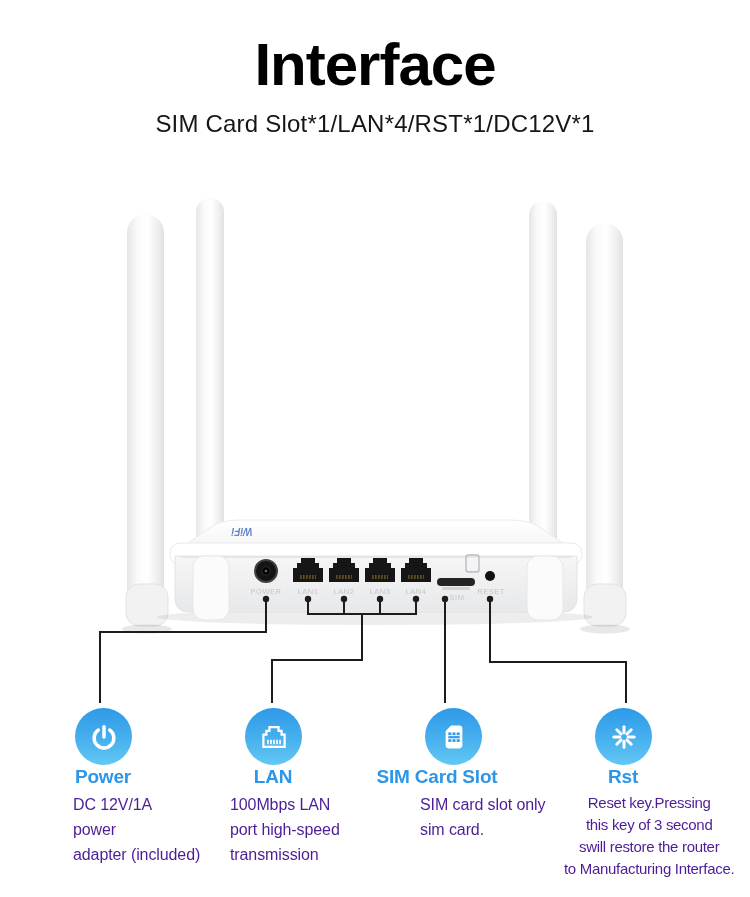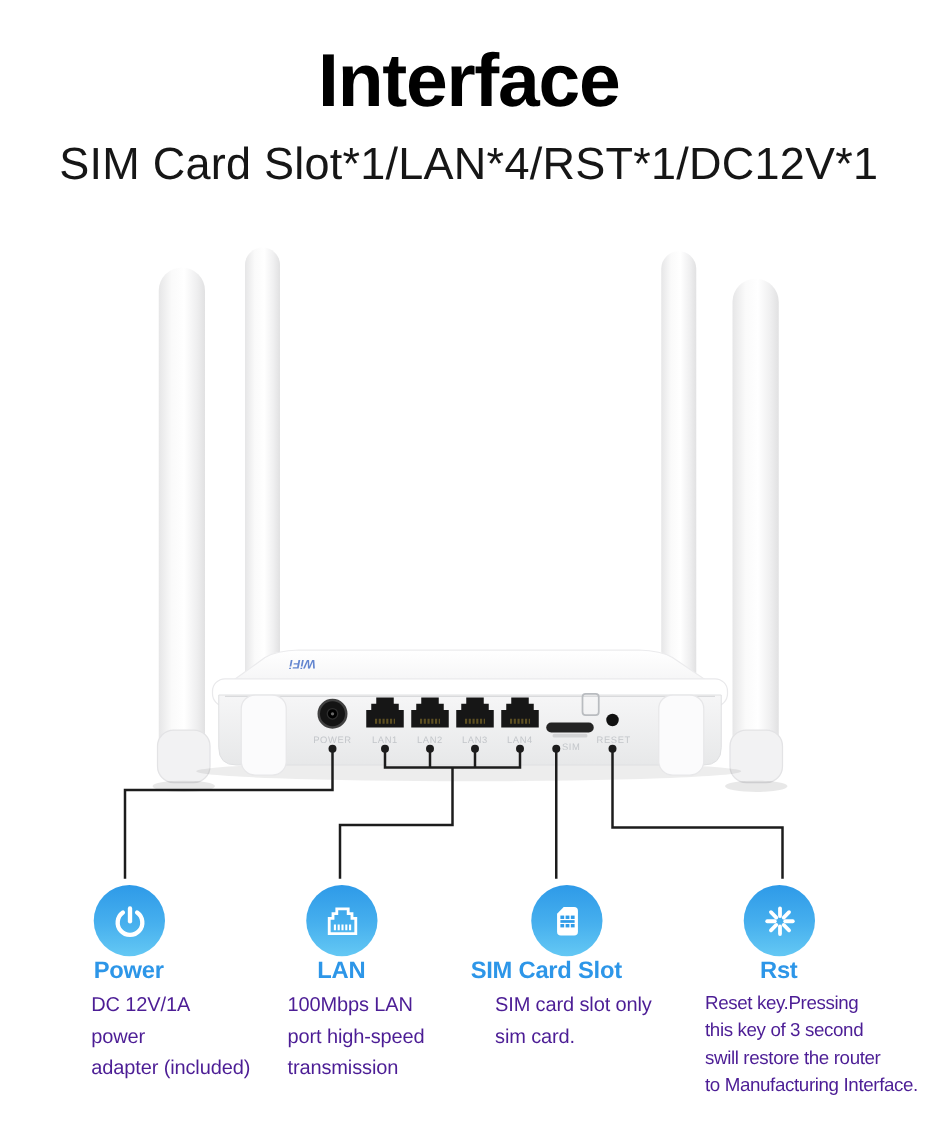--- a/index.html
+++ b/index.html
@@ -3,35 +3,35 @@
 <meta charset="utf-8">
 <style>
   html,body{margin:0;padding:0;background:#fff;}
   .canvas{position:relative;width:750px;height:897px;background:#ffffff;overflow:hidden;
           font-family:"Liberation Sans",sans-serif;}
 
   
   .title{position:absolute;top:33px;left:0;width:750px;text-align:center;
          font-size:60px;font-weight:bold;letter-spacing:-1px;color:#000;line-height:64px;}
   .subtitle{position:absolute;top:110px;left:0;width:750px;text-align:center;
-            font-size:36px;font-weight:normal;color:#161616;letter-spacing:0.2px;}
+            font-size:24px;font-weight:normal;color:#161616;letter-spacing:0.2px;}
 
   
   .router-svg{position:absolute;left:0;top:0;width:750px;height:710px;}
 
   
   .feat-icon{position:absolute;top:708px;width:57px;height:57px;border-radius:50%;
              background:linear-gradient(180deg,#2e9ae8 0%,#47b0ee 55%,#64c8f4 100%);
              display:flex;align-items:center;justify-content:center;}
   .feat-icon svg{width:44px;height:44px;display:block;}
   .feat-title{position:absolute;top:766px;transform:translateX(-50%);white-space:nowrap;
               font-size:19px;font-weight:bold;color:#2d96e8;letter-spacing:-0.2px;}
   .feat-desc{position:absolute;top:792px;font-size:16px;line-height:25px;color:#4c1d95;
              white-space:nowrap;letter-spacing:-0.1px;}
-  .feat-desc.tight{font-size:15px;line-height:22px;letter-spacing:-0.3px;}
+  .feat-desc.tight{font-size:15px;line-height:22px;letter-spacing:-0.3px;text-align:center;}
 </style>
 </head>
 <body>
 
 <div class="canvas">
 
   <div class="title">Interface</div>
   <div class="subtitle">SIM Card Slot*1/LAN*4/RST*1/DC12V*1</div>
 
   <svg class="router-svg" viewBox="0 0 750 710">
@@ -172,21 +172,21 @@
         <rect x="-2" y="-6" width="4" height="3.6"></rect>
         <rect x="3.5" y="-6" width="4" height="3.6"></rect>
         <rect x="-7.5" y="-1.2" width="15" height="2.9"></rect>
         <rect x="-7.5" y="2.9" width="4" height="3.6"></rect>
         <rect x="-2" y="2.9" width="4" height="3.6"></rect>
         <rect x="3.5" y="2.9" width="4" height="3.6"></rect>
       </g>
     </svg>
   </div>
   <div class="feat-title" style="left:437px">SIM Card Slot</div>
-  <div class="feat-desc" style="left:396px">
+  <div class="feat-desc" style="left:420px">
     <div>SIM card slot only</div>
     <div>sim card.</div>
   </div>
 
   <div class="feat-icon" style="left:595px">
     <svg viewBox="-29 -29 58 58">
       <g stroke="#ffffff" stroke-width="4" stroke-linecap="round">
         <line x1="0" y1="-5.5" x2="0" y2="-13.5"></line>
         <line x1="3.89" y1="-3.89" x2="9.55" y2="-9.55"></line>
         <line x1="5.5" y1="0" x2="13.5" y2="0"></line>

